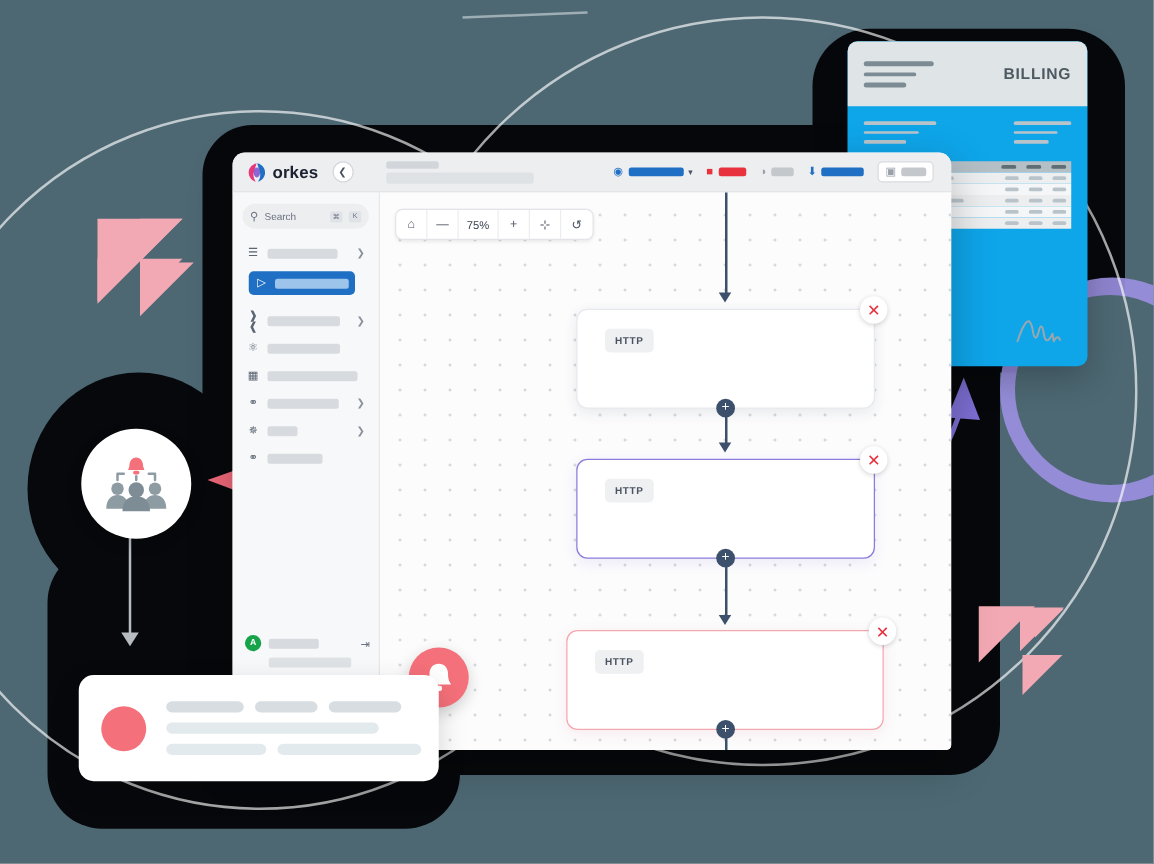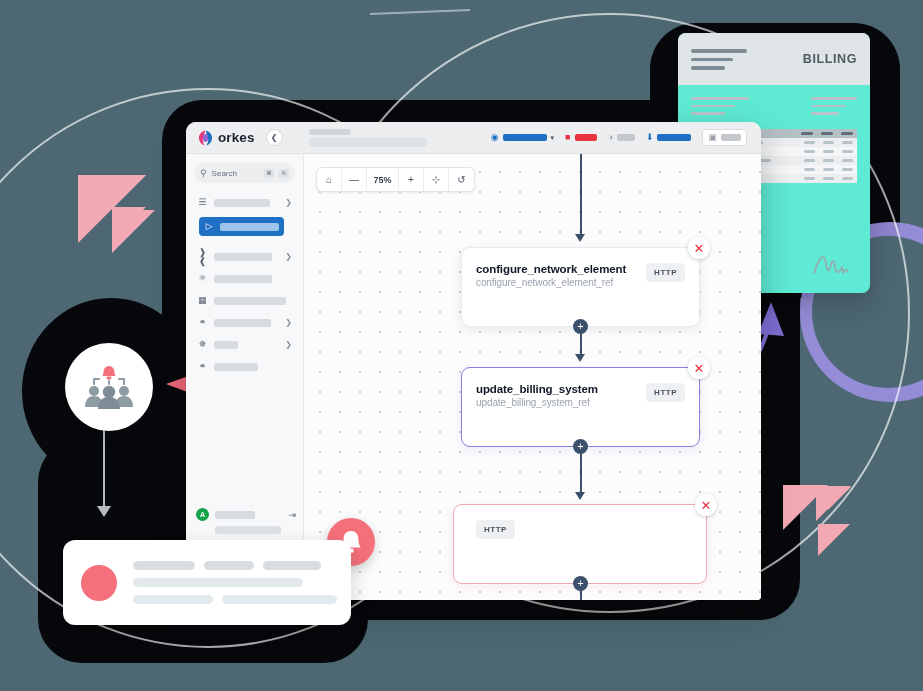--- a/index.html
+++ b/index.html
@@ -165,21 +165,21 @@
     display: flex; background: #fff;
     border: 1px solid #e2e4e8; border-radius: 6px;
     box-shadow: 0 1px 3px rgba(0,0,0,.07);
     height: 25px; z-index: 5;
   }
   .zt {
     width: 25px; display: flex; align-items: center; justify-content: center;
     border-right: 1px solid #ebedf0; font-size: 10px; color: #4b5261;
   }
   .zt:last-child { border-right: none; }
-  .zt.level { width: 32px; font-size: 9px; font-weight: 700; color: #3b4252; }
+  .zt.level { width: 32px; font-size: 9px; font-weight: 400; color: #3b4252; }
 
   .node {
     position: absolute;
     background: #fff;
     border-radius: 9px;
     border: 1px solid #e7e9ee;
     box-shadow: 0 3px 11px rgba(30,40,60,.09);
     padding: 15px 14px 0 14px;
   }
   .node.sel-purple { border: 1.6px solid #8b7ddb; box-shadow: 0 3px 11px rgba(100,80,200,.10); }
@@ -215,21 +215,21 @@
     border-left: 5.5px solid transparent;
     border-right: 5.5px solid transparent;
     border-top: 8px solid #3c506b;
     z-index: 2;
   }
 
   
   #billing {
     position: absolute; left: 678px; top: 33px;
     width: 192px; height: 260px;
-    background: #5eead4; border-radius: 8px;
+    background: #0ea5e9; border-radius: 8px;
     box-shadow: 0 10px 26px rgba(0,0,0,.22);
     overflow: hidden;
   }
   .bill-head {
     height: 52px; background: #dfe5e7;
     display: flex; align-items: center; justify-content: space-between;
     padding: 0 13px;
   }
   .bill-title { font-size: 12.5px; font-weight: 700; color: #4d5a62; letter-spacing: .6px; }
   .bill-body { padding: 12px 13px; }
@@ -557,39 +557,31 @@
           <div class="zt">+</div>
           <div class="zt">⊹</div>
           <div class="zt">↺</div>
         </div>
 
         <div class="edge" style="left:276px; top:-6px;  height:88px;"></div>
         <div class="edge-head" style="left:271px; top:80px;"></div>
 
         <div class="node" style="left:157px; top:93px; width:239px; height:80px;">
           <div class="node-head">
-            <div class="node-titles">
-              <div class="node-title">configure_network_element</div>
-              <div class="node-ref">configure_network_element_ref</div>
-            </div>
             <div class="http-badge">HTTP</div>
           </div>
           <div class="node-x">✕</div>
         </div>
         <div class="plus-dot" style="left:269px; top:165px;">+</div>
 
         <div class="edge" style="left:276px; top:173px; height:30px;"></div>
         <div class="edge-head" style="left:271px; top:200px;"></div>
 
         <div class="node sel-purple" style="left:157px; top:213px; width:239px; height:80px;">
           <div class="node-head">
-            <div class="node-titles">
-              <div class="node-title">update_billing_system</div>
-              <div class="node-ref">update_billing_system_ref</div>
-            </div>
             <div class="http-badge">HTTP</div>
           </div>
           <div class="node-x">✕</div>
         </div>
         <div class="plus-dot" style="left:269px; top:285px;">+</div>
 
         <div class="edge" style="left:276px; top:293px; height:48px;"></div>
         <div class="edge-head" style="left:271px; top:338px;"></div>
 
         <div class="node sel-red" style="left:149px; top:350px; width:254px; height:80px;">

